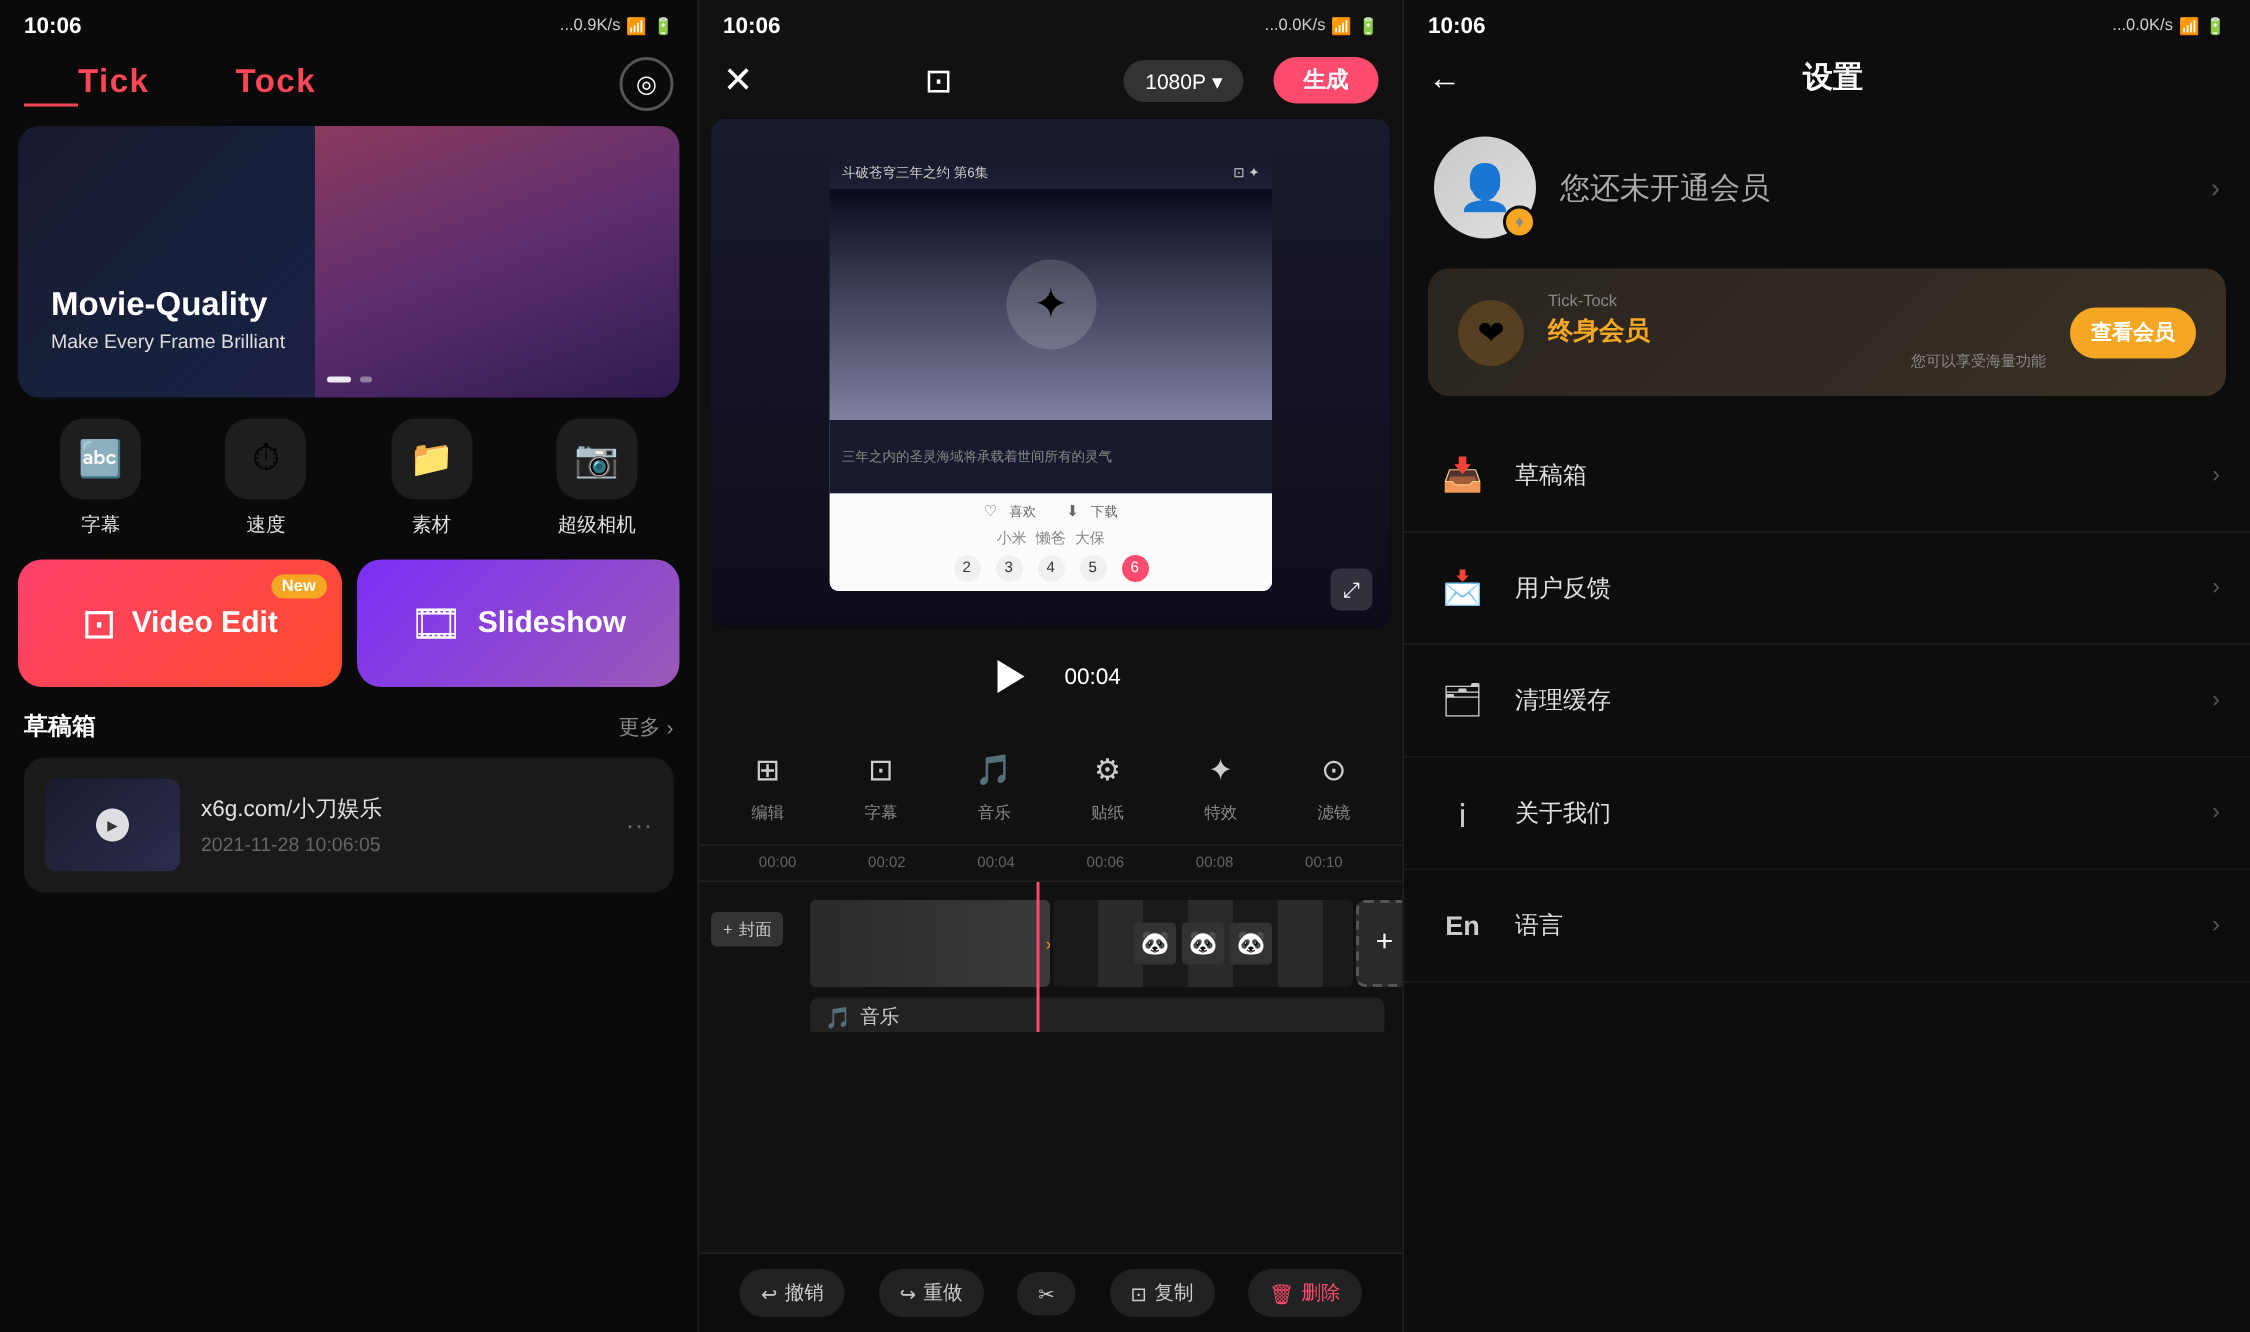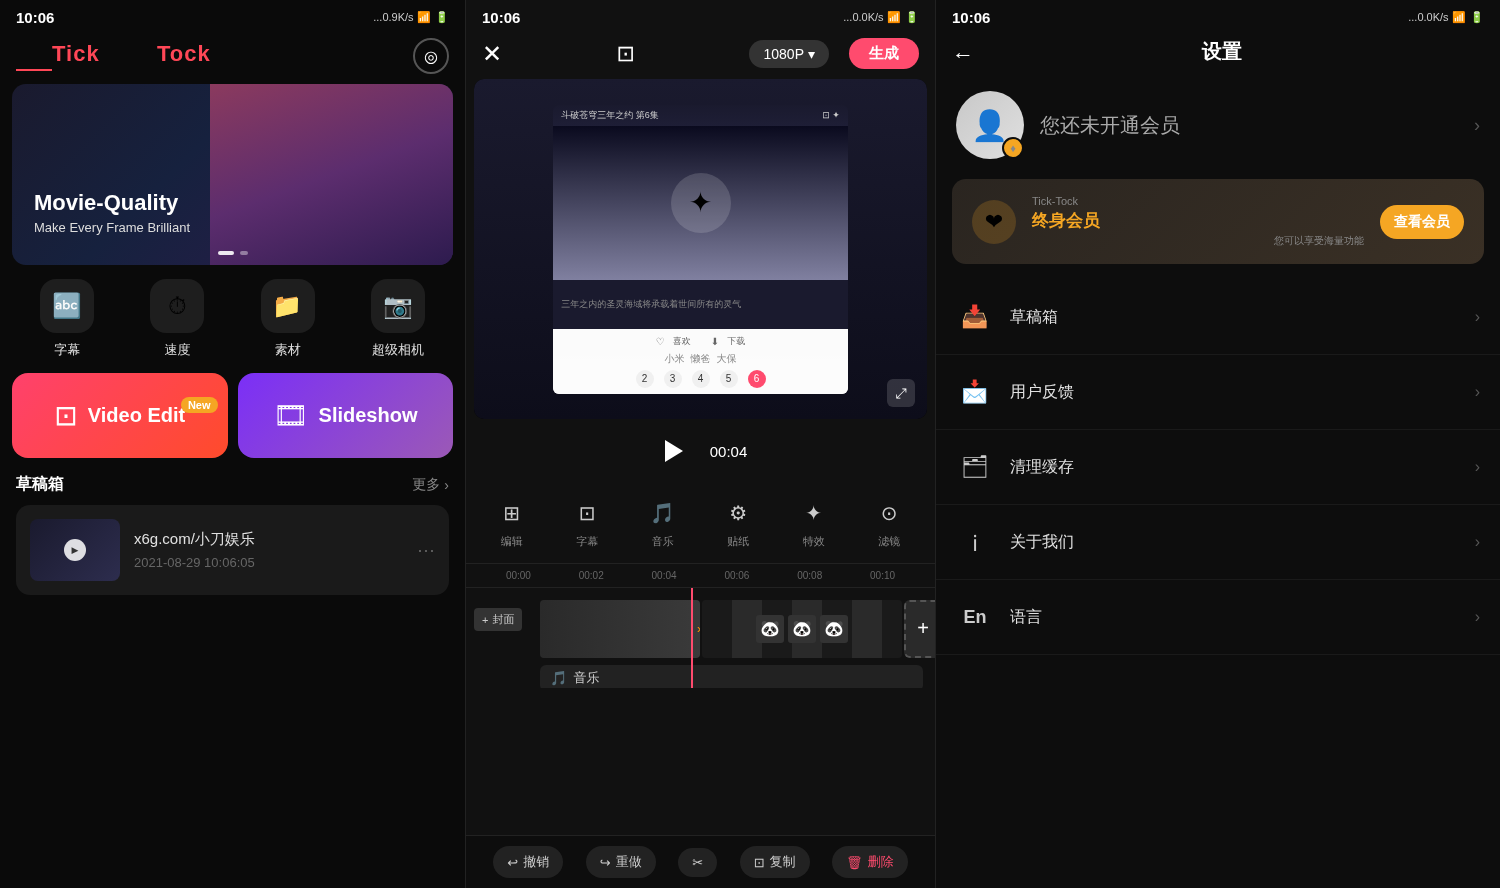--- a/index.html
+++ b/index.html
@@ -172,21 +172,21 @@
       align-items: center;
       justify-content: center;
       gap: 10px;
       padding: 26px 16px;
       cursor: pointer;
       position: relative;
     }
 
     .btn-new-badge {
       position: absolute;
-      top: 24px;
+      top: 10px;
       right: 10px;
       background: #f5a623;
       color: #fff;
       font-size: 11px;
       font-weight: 600;
       padding: 2px 7px;
       border-radius: 8px;
     }
 
     .btn-slideshow {
@@ -908,21 +908,21 @@
         <span>›</span>
       </div>
     </div>
     <div class="draft-card">
       <div class="draft-thumb">
         <div class="draft-thumb-bg"></div>
         <div class="draft-play-btn">▶</div>
       </div>
       <div class="draft-info">
         <div class="draft-name">x6g.com/小刀娱乐</div>
-        <div class="draft-date">2021-08-29 10:06:05</div>
+        <div class="draft-date">2021-11-28 10:06:05</div>
       </div>
       <div class="draft-menu">···</div>
     </div>
   </div>
 </div>
 
 <div class="panel-editor">
 
   <div class="editor-status-bar">
     <span class="status-time">10:06</span>

